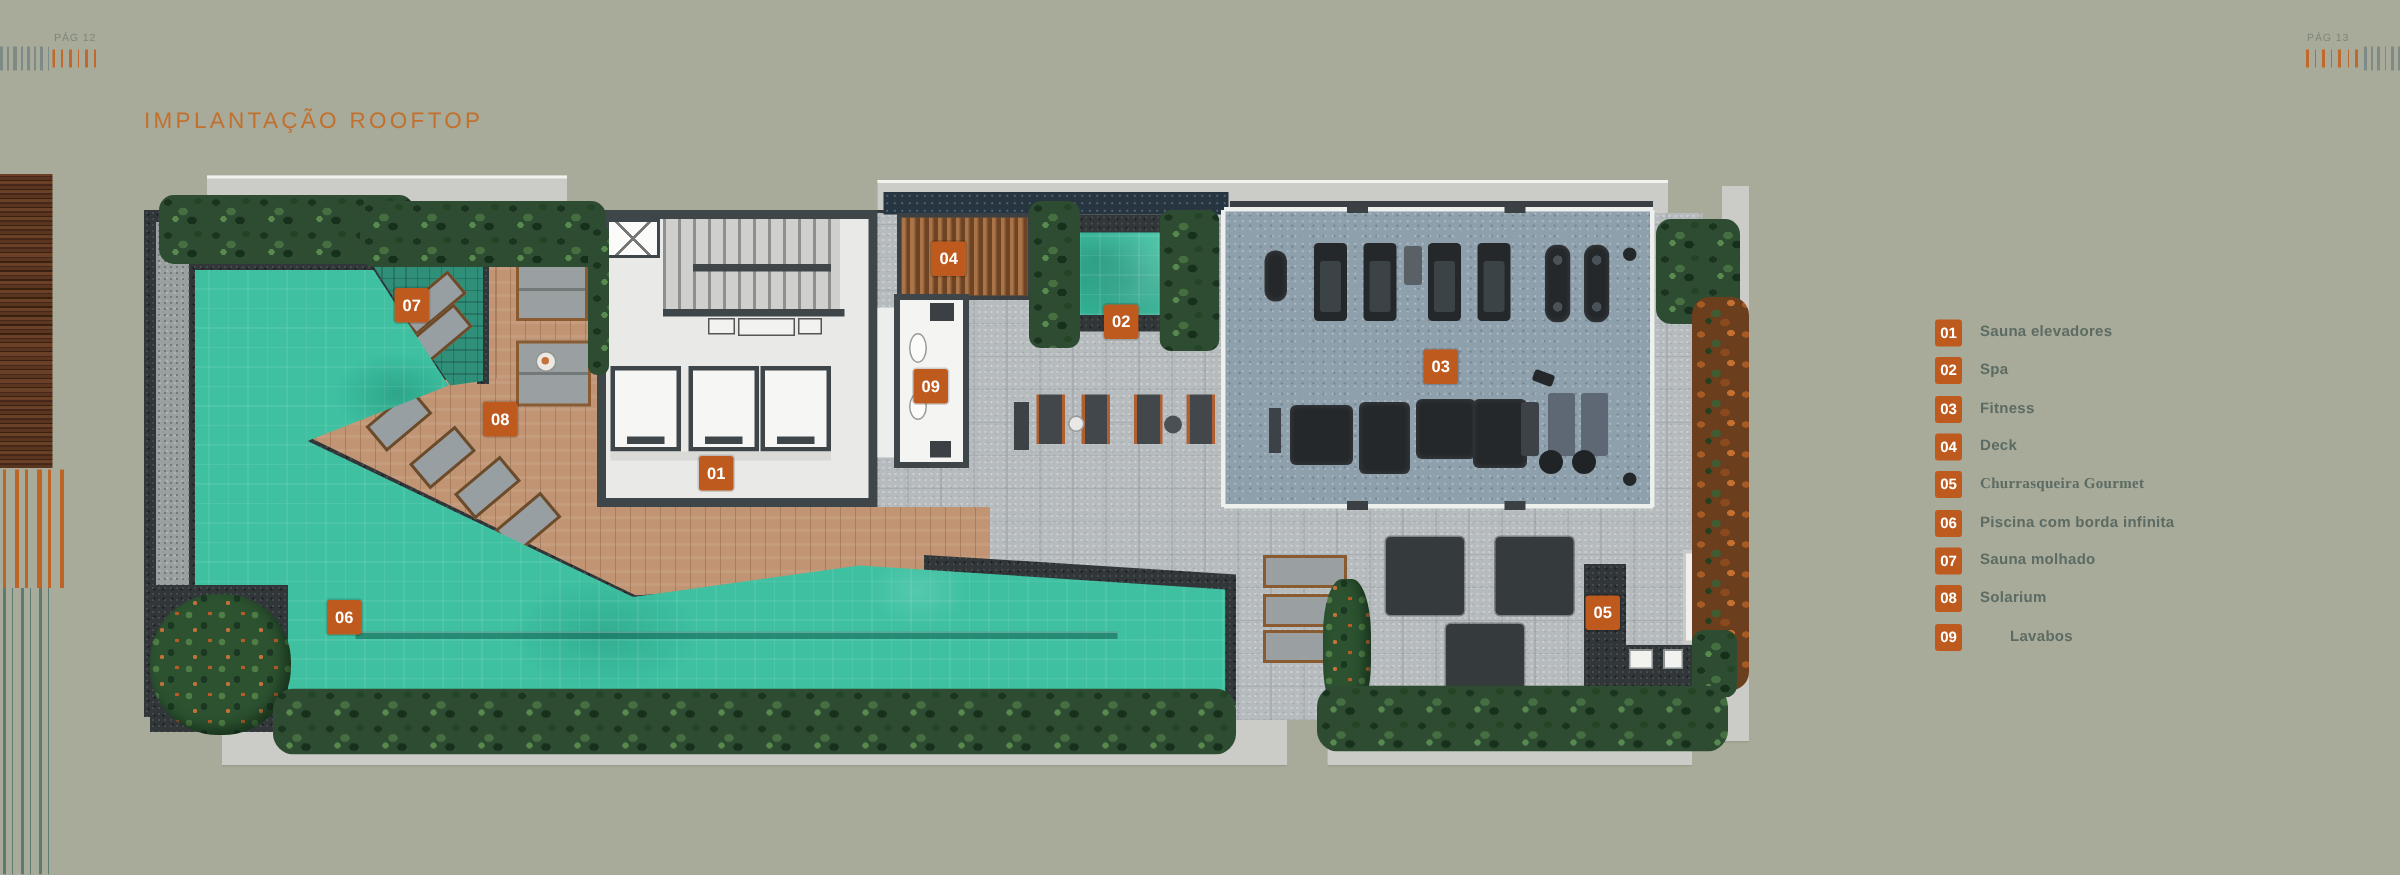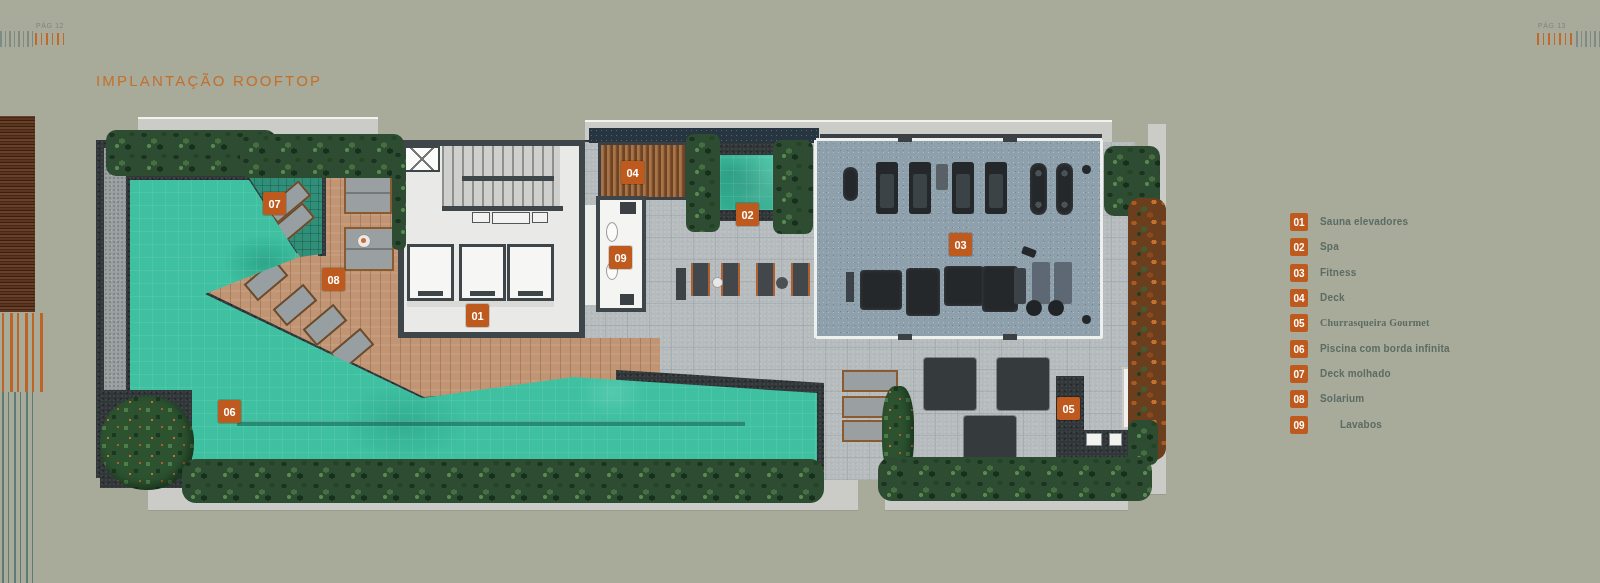--- a/index.html
+++ b/index.html
@@ -334,21 +334,21 @@
 <div class="legend-row" style="top:314px;">
   <span class="lbadge" style="background:#bf5a1e;">05</span>
   <span class="llabel" style="color:#5c6b63;font-family:Liberation Serif, serif;">Churrasqueira Gourmet</span>
 </div>
 <div class="legend-row" style="top:340px;">
   <span class="lbadge" style="background:#bf5a1e;">06</span>
   <span class="llabel" style="color:#5c6b63;">Piscina com borda infinita</span>
 </div>
 <div class="legend-row" style="top:365px;">
   <span class="lbadge" style="background:#bf5a1e;">07</span>
-  <span class="llabel" style="color:#5c6b63;">Deck molhado</span>
+  <span class="llabel" style="color:#5c6b63;">Sauna molhado</span>
 </div>
 <div class="legend-row" style="top:390px;">
   <span class="lbadge" style="background:#bf5a1e;">08</span>
   <span class="llabel" style="color:#5c6b63;">Solarium</span>
 </div>
 <div class="legend-row" style="top:416px;">
   <span class="lbadge" style="background:#bf5a1e;">09</span>
   <span class="llabel" style="color:#5c6b63;padding-left:20px;">Lavabos</span>
 </div>
 

